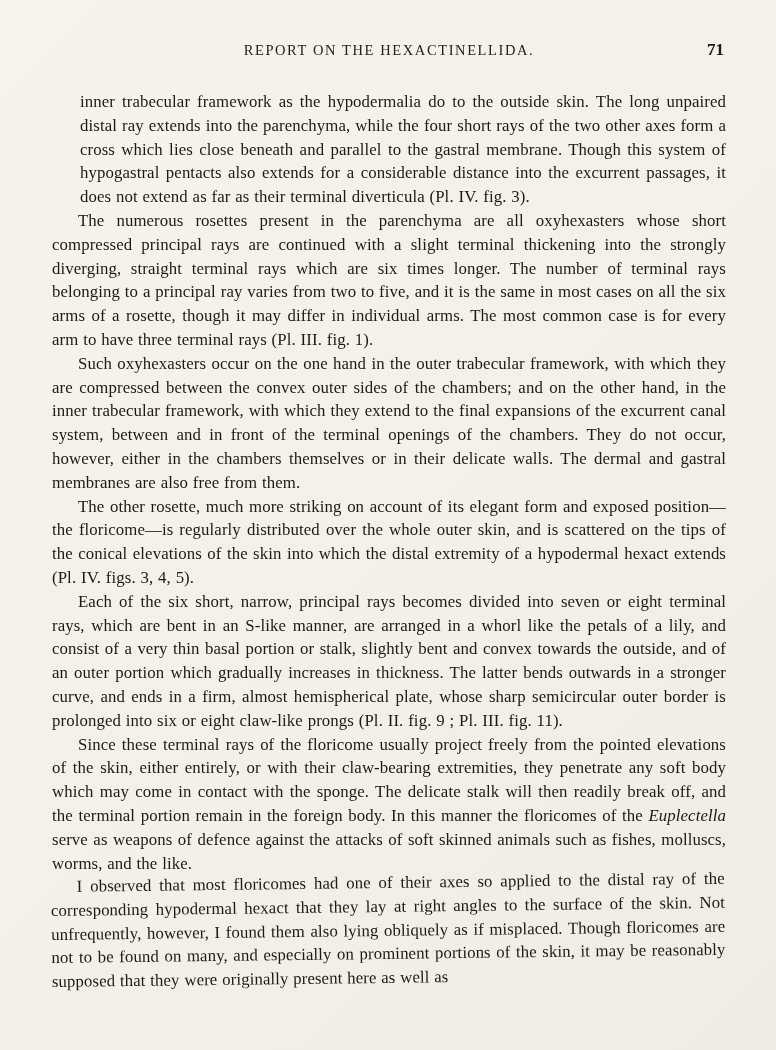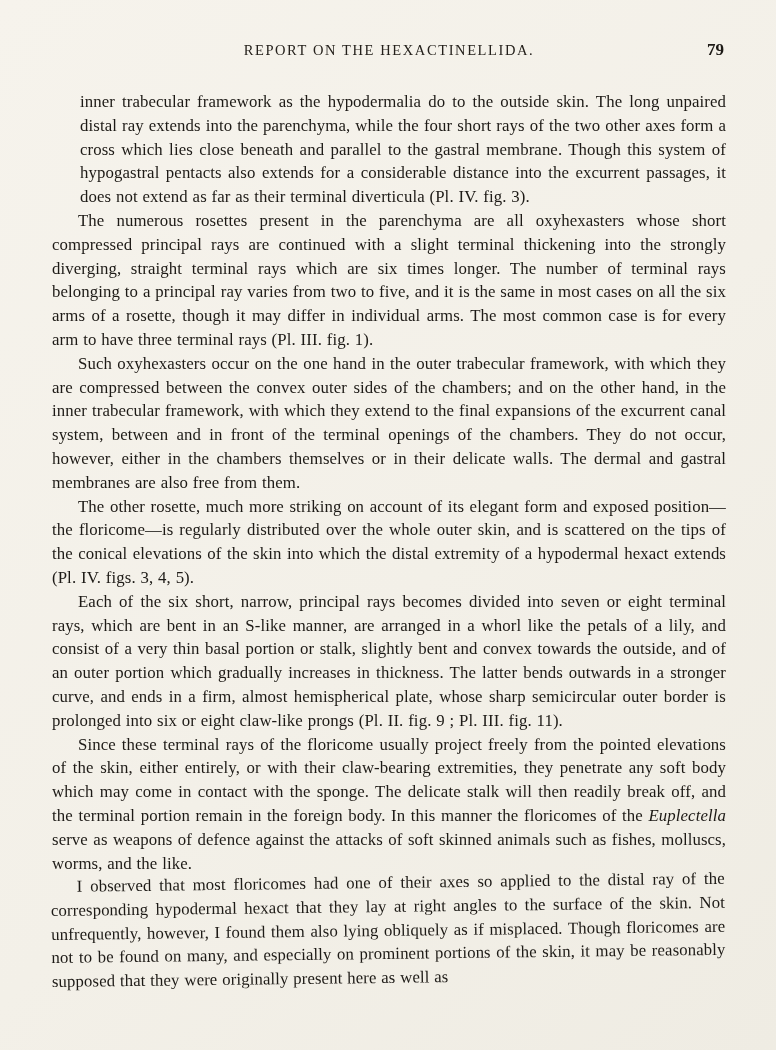--- a/index.html
+++ b/index.html
@@ -64,21 +64,21 @@
     font-style: italic;
   }
 </style>
 </head>
 <body>
 
 <div class="page">
 
   <header class="running-head">
     <div class="head-title">REPORT ON THE HEXACTINELLIDA.</div>
-    <div class="page-number">79</div>
+    <div class="page-number">71</div>
   </header>
 
   <main class="body-text">
 
     <p class="no-indent">inner trabecular framework as the hypodermalia do to the outside skin.  The long unpaired distal ray extends into the parenchyma, while the four short rays of the two other axes form a cross which lies close beneath and parallel to the gastral membrane.  Though this system of hypogastral pentacts also extends for a considerable distance into the excurrent passages, it does not extend as far as their terminal diverticula (Pl. IV. fig. 3).</p>
 
     <p>The numerous rosettes present in the parenchyma are all oxyhexasters whose short compressed principal rays are continued with a slight terminal thickening into the strongly diverging, straight terminal rays which are six times longer.  The number of terminal rays belonging to a principal ray varies from two to five, and it is the same in most cases on all the six arms of a rosette, though it may differ in individual arms.  The most common case is for every arm to have three terminal rays (Pl. III. fig. 1).</p>
 
     <p>Such oxyhexasters occur on the one hand in the outer trabecular framework, with which they are compressed between the convex outer sides of the chambers; and on the other hand, in the inner trabecular framework, with which they extend to the final expansions of the excurrent canal system, between and in front of the terminal openings of the chambers.  They do not occur, however, either in the chambers themselves or in their delicate walls.  The dermal and gastral membranes are also free from them.</p>
 

